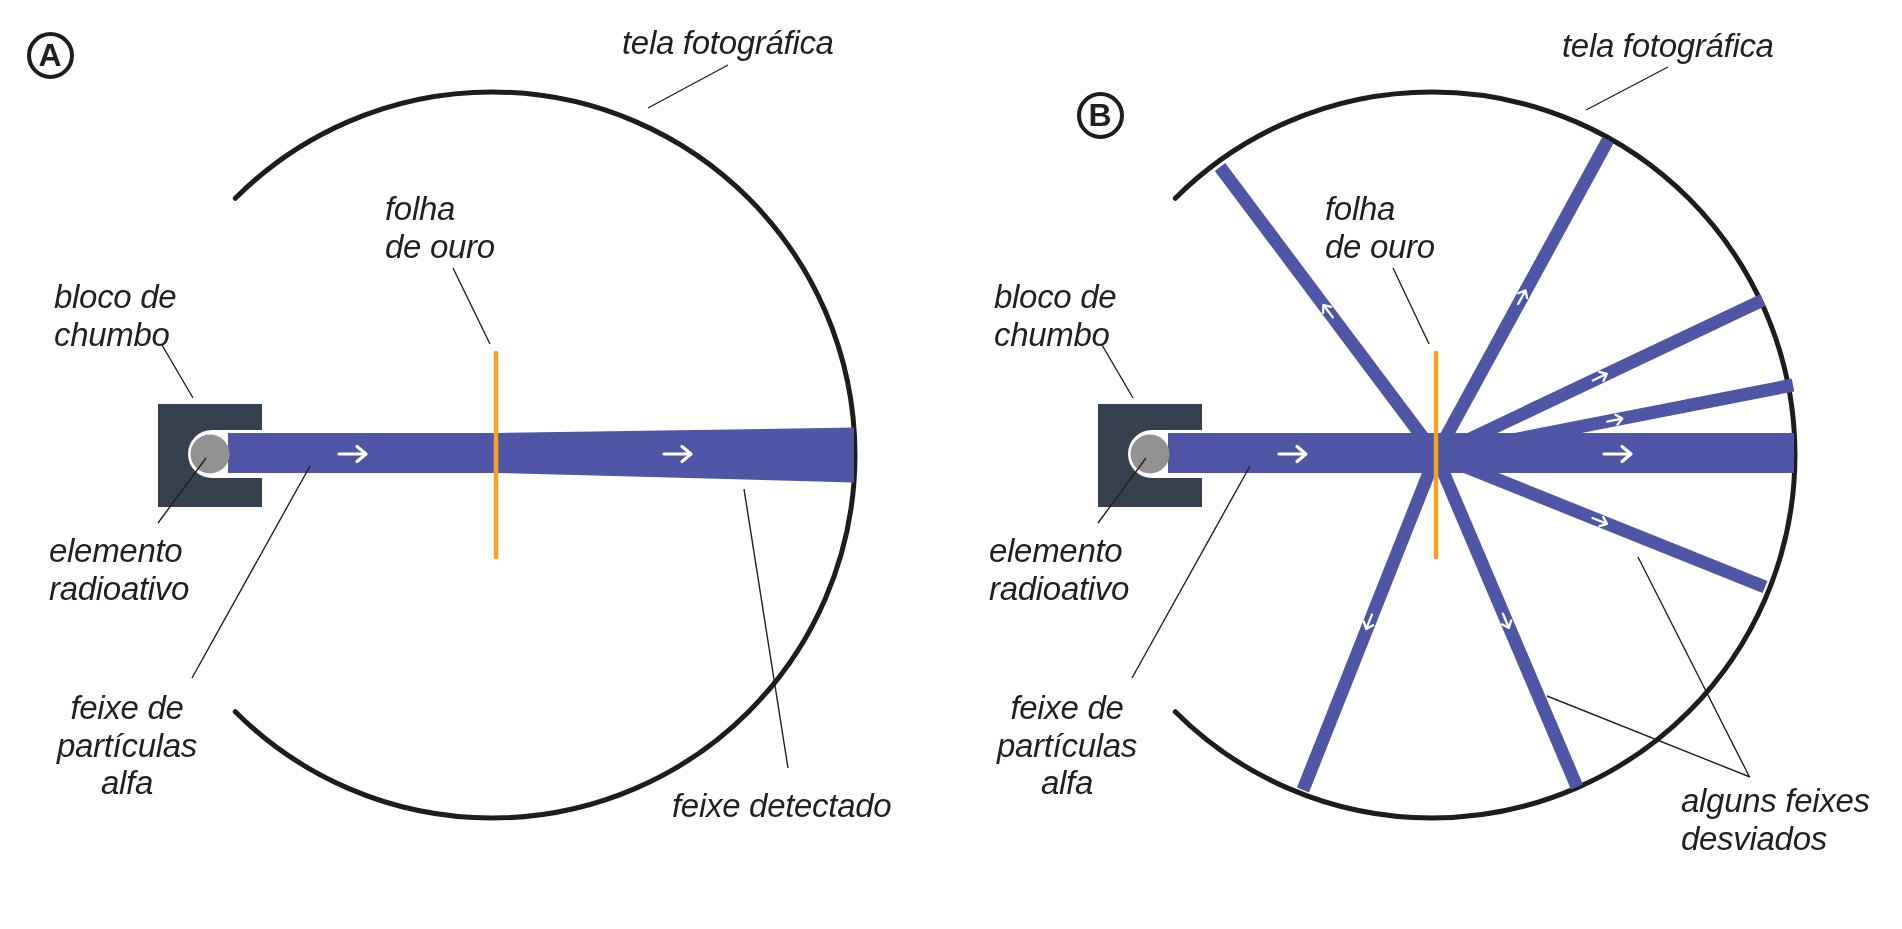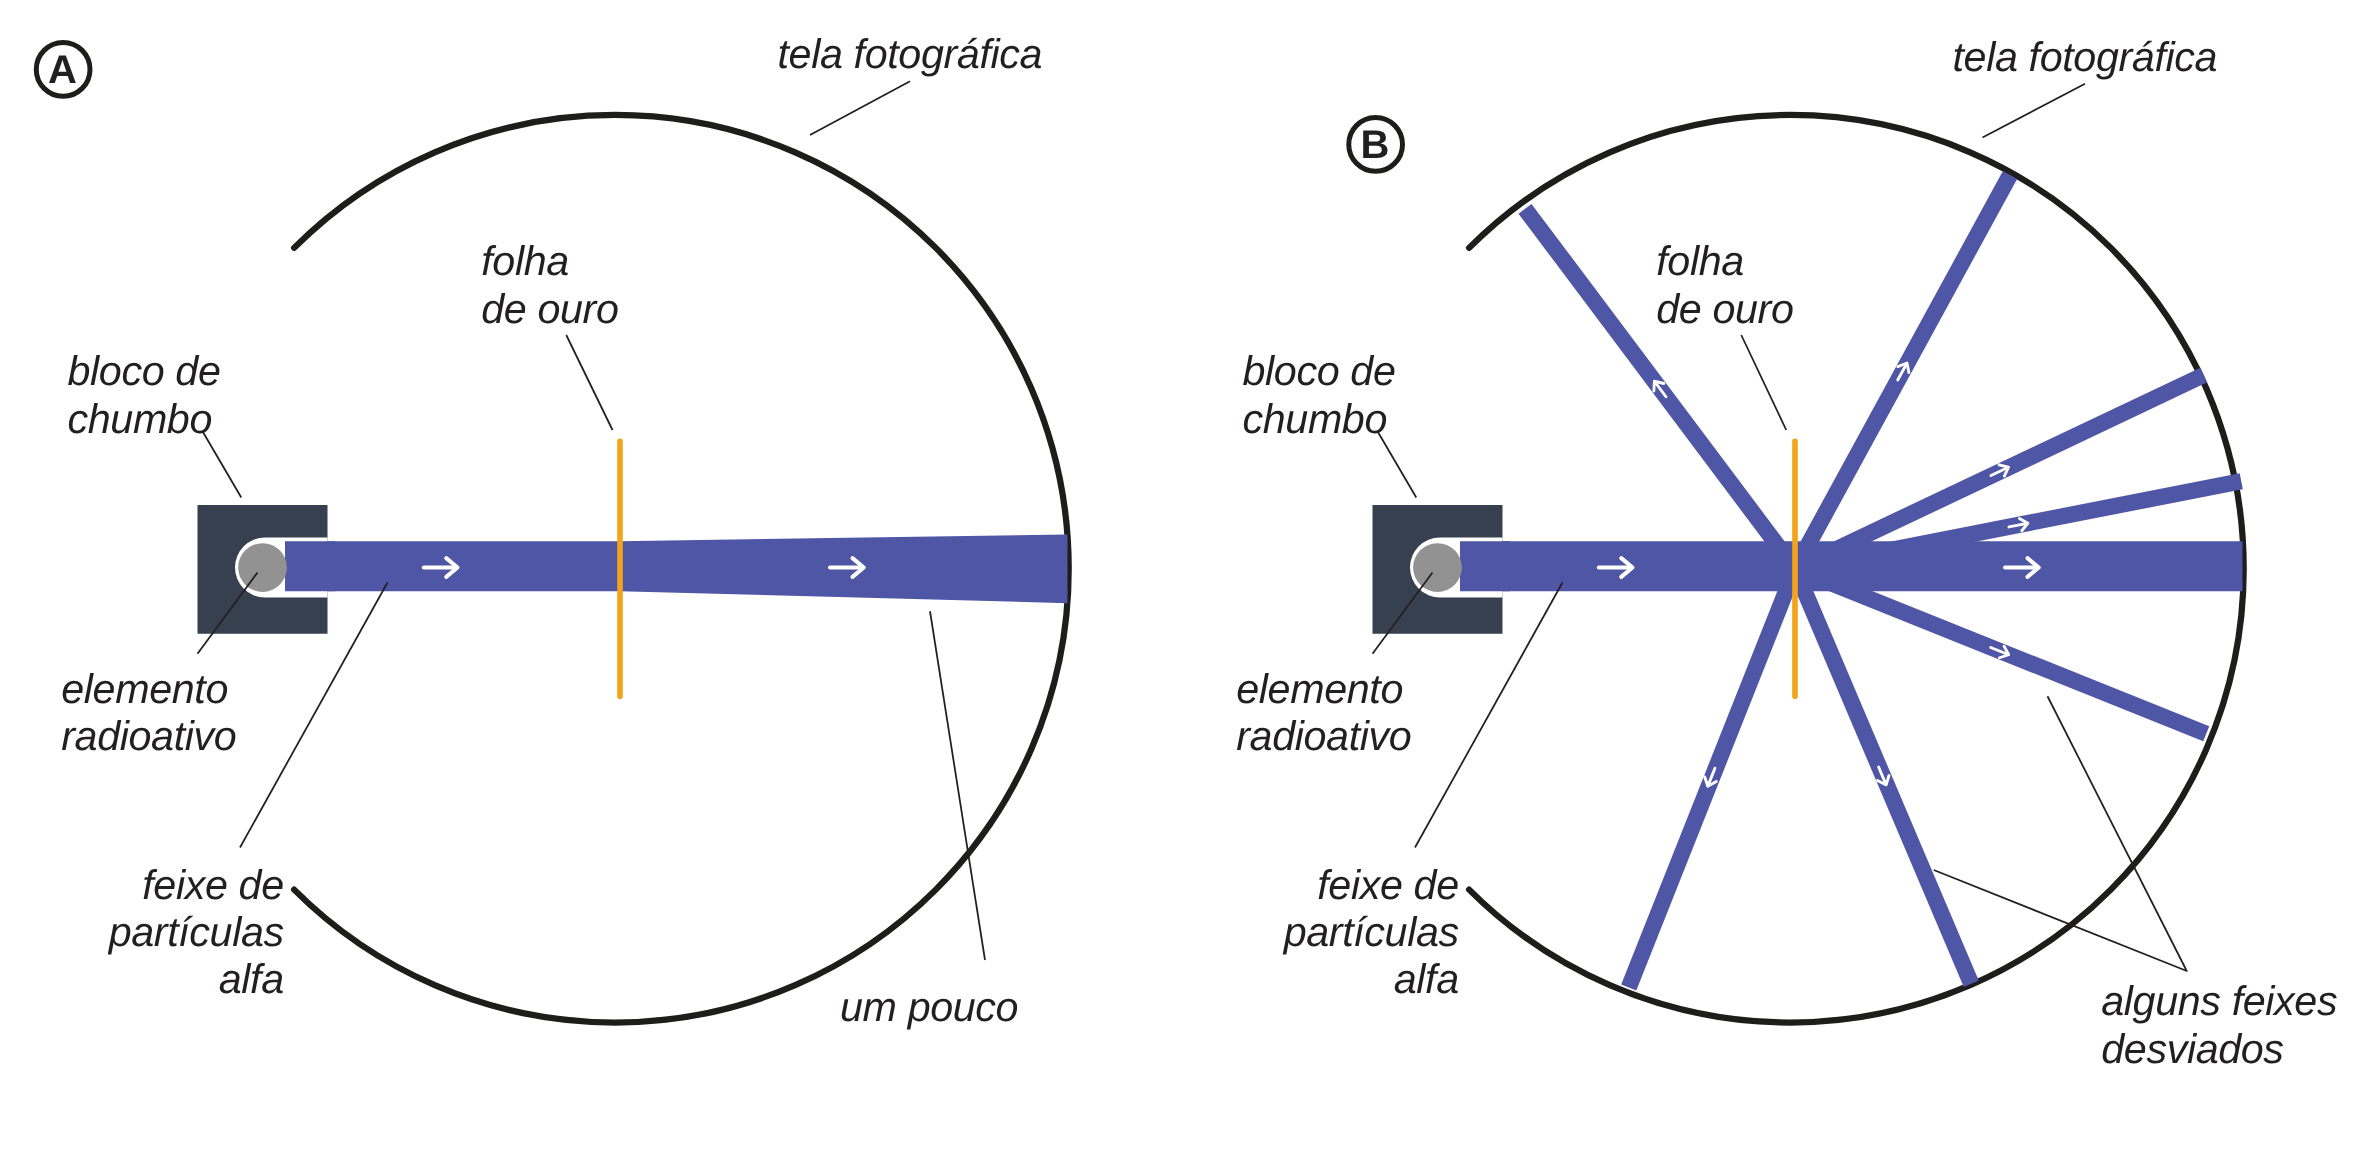--- a/index.html
+++ b/index.html
@@ -25,21 +25,21 @@
   .lbl{
     position:absolute;
     color:var(--c-text);
     font-size:33px;
     line-height:37.5px;
     letter-spacing:-0.3px;
     white-space:nowrap;
     font-style:italic;
   }
   .lbl.center{}
-  .lbl.right{text-align:right;}
+  .lbl.right{text-align:center;}
   .badge{
     position:absolute;
     width:47px;height:47px;
     box-sizing:border-box;
     border:4.5px solid var(--c-outline);
     border-radius:50%;
     display:flex;align-items:center;justify-content:center;
     font-weight:bold;font-size:32px;
     color:var(--c-text);
   }
@@ -148,21 +148,21 @@
   <div class="lbl center" style="left:49px;top:532px;width:180px;">
     <div>elemento</div>
     <div>radioativo</div>
   </div>
   <div class="lbl right" style="left:27px;top:689px;width:200px;">
     <div>feixe de</div>
     <div>partículas</div>
     <div>alfa</div>
   </div>
   <div class="lbl" style="left:672px;top:787px;">
-    <div>um pouco</div>
+    <div>feixe detectado</div>
   </div>
 
   <div class="lbl" style="left:1562px;top:27px;">
     <div>tela fotográfica</div>
   </div>
   <div class="lbl center" style="left:1325px;top:190px;width:140px;">
     <div>folha</div>
     <div>de ouro</div>
   </div>
   <div class="lbl center" style="left:994px;top:278px;width:160px;">

